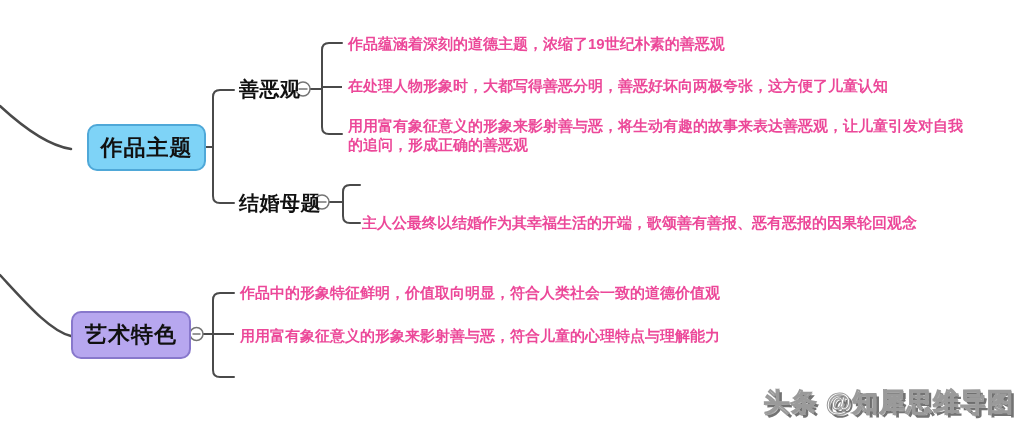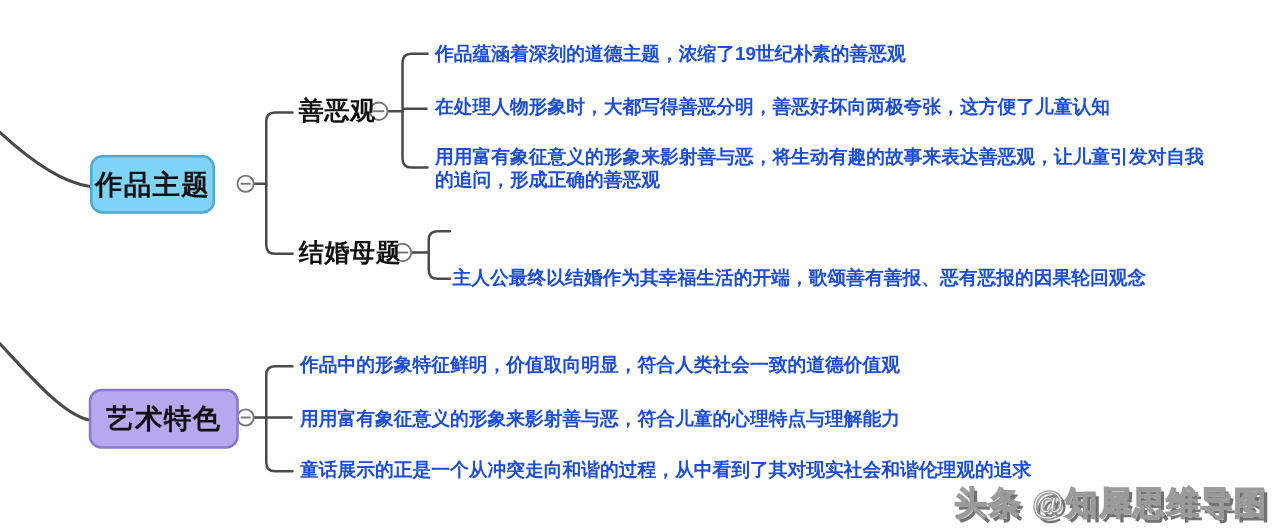--- a/index.html
+++ b/index.html
@@ -6,30 +6,30 @@
   #canvas{
     position:relative;width:1024px;height:422px;background:#ffffff;
     font-family:"Liberation Sans","DejaVu Sans",sans-serif;overflow:hidden;
   }
   #wires{position:absolute;left:0;top:0;width:1024px;height:422px;}
   .topic-node{
     position:absolute;box-sizing:border-box;border:2px solid;border-radius:10px;
     display:flex;align-items:center;justify-content:center;
     font-size:22px;font-weight:700;color:#111;letter-spacing:1px;
   }
-  #topic1{left:72px;top:124px;width:100px;height:47px;}
+  #topic1{left:87px;top:124px;width:119px;height:47px;}
   #topic2{left:71px;top:311px;width:120px;height:48px;}
   .sub-label{
     position:absolute;font-size:20px;font-weight:700;color:#111;
     line-height:20px;white-space:nowrap;letter-spacing:0.5px;
   }
   #sub1{left:239px;top:79px;}
   #sub2{left:239px;top:193px;}
   .leaf{
-    position:absolute;font-size:15px;font-weight:700;color:#1d4ed8;
+    position:absolute;font-size:15px;font-weight:700;color:#ec4899;
     line-height:18px;white-space:nowrap;
   }
   .leaf.wrap{white-space:normal;line-height:19px;}
   #leafA1{left:348px;top:35px;}
   #leafA2{left:348px;top:77px;}
   #leafA3{left:348px;top:116px;width:628px;}
   #leafB1{left:362px;top:176px;}
   #leafB2{left:362px;top:214px;}
   #leafC1{left:240px;top:284px;}
   #leafC2{left:240px;top:327px;}
@@ -91,17 +91,16 @@
   <div id="sub2" class="sub-label">结婚母题</div>
 
   <div id="leafA1" class="leaf">作品蕴涵着深刻的道德主题，浓缩了19世纪朴素的善恶观</div>
   <div id="leafA2" class="leaf">在处理人物形象时，大都写得善恶分明，善恶好坏向两极夸张，这方便了儿童认知</div>
   <div id="leafA3" class="leaf wrap">用用富有象征意义的形象来影射善与恶，将生动有趣的故事来表达善恶观，让儿童引发对自我的追问，形成正确的善恶观</div>
 
   <div id="leafB2" class="leaf">主人公最终以结婚作为其幸福生活的开端，歌颂善有善报、恶有恶报的因果轮回观念</div>
 
   <div id="leafC1" class="leaf">作品中的形象特征鲜明，价值取向明显，符合人类社会一致的道德价值观</div>
   <div id="leafC2" class="leaf">用用富有象征意义的形象来影射善与恶，符合儿童的心理特点与理解能力</div>
-  <div id="leafC3" class="leaf">童话展示的正是一个从冲突走向和谐的过程，从中看到了其对现实社会和谐伦理观的追求</div>
 
   <div id="watermark">头条 @知犀思维导图</div>
 
 </div>
 
 </body></html>

